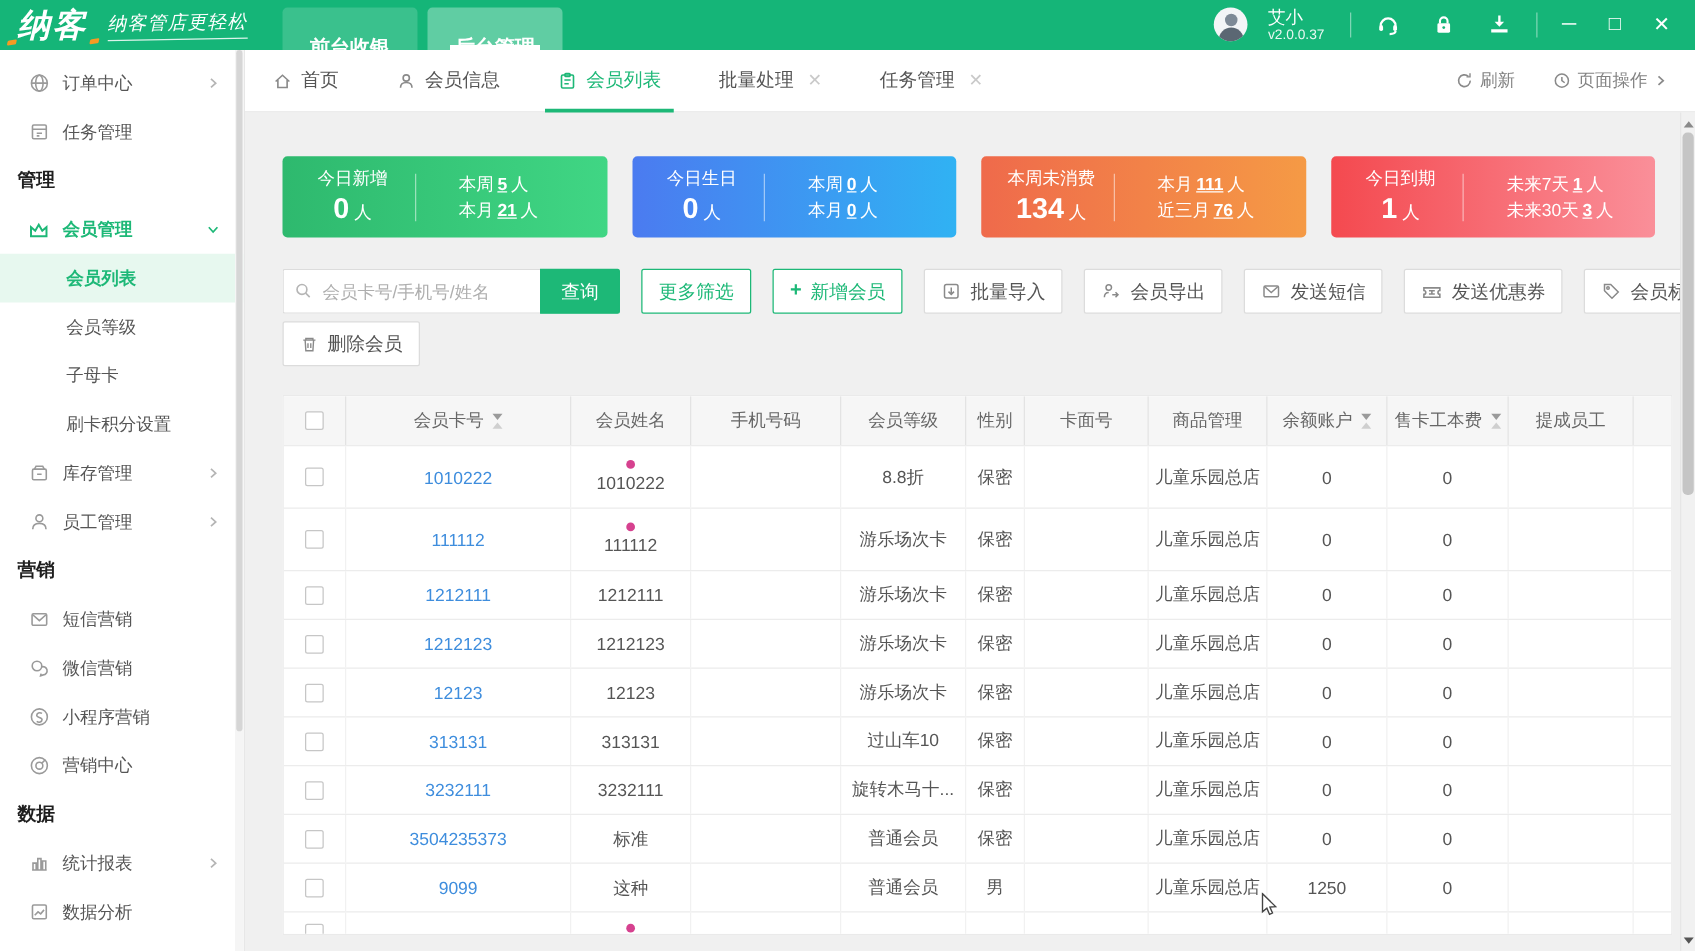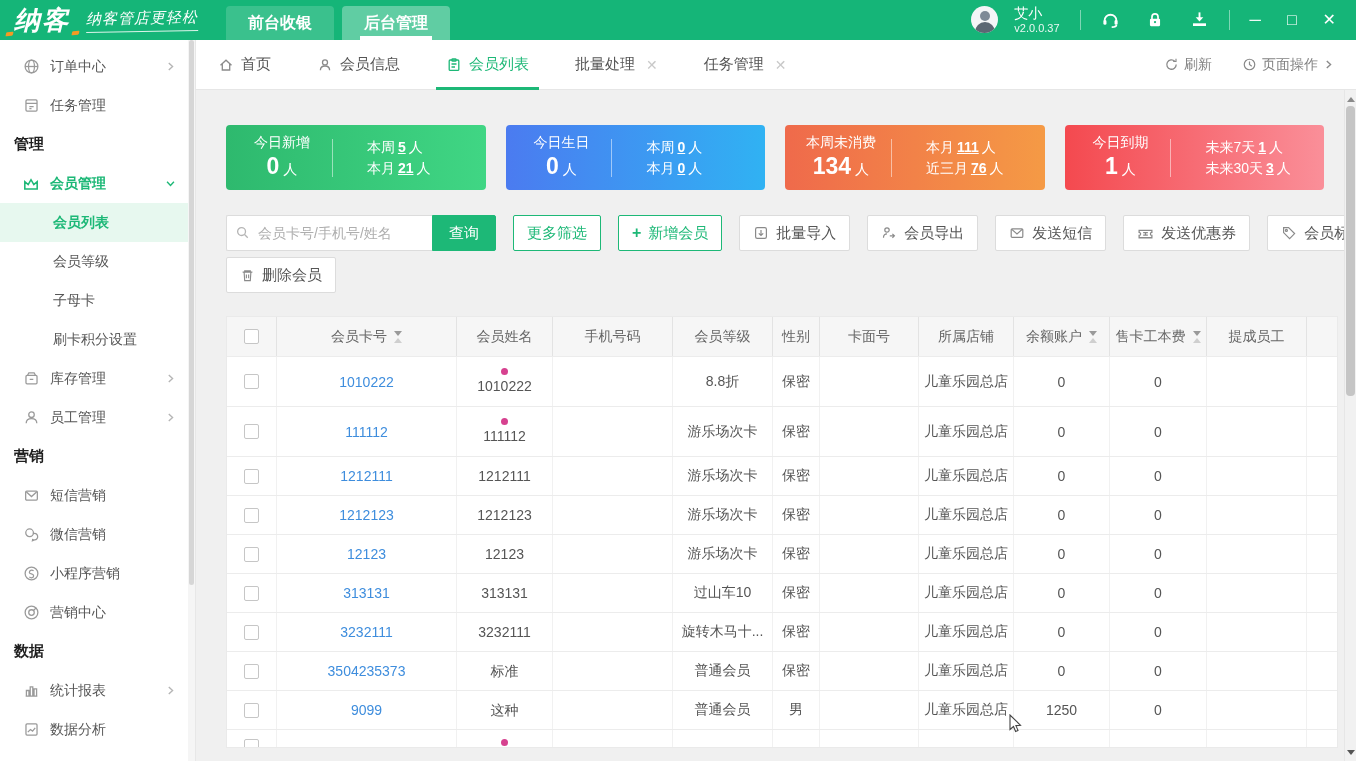--- a/index.html
+++ b/index.html
@@ -6,21 +6,21 @@
   html,body { width:1356px; height:761px; overflow:hidden; font-family:"Liberation Sans","DejaVu Sans",sans-serif; background:#f0f0f0; }
   .icon { display:inline-flex; align-items:center; justify-content:center; flex:0 0 auto; }
 
   
   .topbar { position:absolute; left:0; top:0; width:1356px; height:40px; background:#15b578; display:flex; align-items:center; color:#fff; z-index:30; }
   .logo { font-size:26px; font-weight:bold; font-style:italic; letter-spacing:2px; margin-left:14px; position:relative; }
   .logo i { position:absolute; width:7px; height:4px; background:#f59a23; transform:skewX(-20deg) rotate(-8deg); border-radius:1px; }
   .logo i.a1 { left:-8px; bottom:2px; } .logo i.a2 { right:-9px; bottom:3px; }
   .tagline { font-size:15px; font-style:italic; margin-left:16px; padding-bottom:3px; border-bottom:1px solid rgba(255,255,255,.85); transform:rotate(-1deg); letter-spacing:1px; }
   .topnav { display:flex; margin-left:28px; height:40px; align-items:flex-end; }
-  .topnav .tbtn { height:34px; line-height:34px; padding:0 22px; font-size:16px; font-weight:bold; background:rgba(255,255,255,.16); border-radius:4px 4px 0 0; margin-right:8px; position:relative; cursor:default; }
+  .topnav .tbtn { height:34px; line-height:34px; padding:16px 22px; font-size:16px; font-weight:bold; background:rgba(255,255,255,.16); border-radius:4px 4px 0 0; margin-right:8px; position:relative; cursor:default; }
   .topnav .tbtn.active { background:rgba(255,255,255,.32); }
   .topnav .tbtn.active::after { content:""; position:absolute; left:18px; right:18px; bottom:0; height:4px; background:#fff; }
   .top-right { margin-left:auto; display:flex; align-items:center; }
   .userblock { display:flex; align-items:center; gap:16px; }
   .avatar { width:27px; height:27px; border-radius:50%; background:#f3f5f7; position:relative; overflow:hidden; }
   .avatar::before { content:""; position:absolute; left:8.5px; top:5px; width:10px; height:10px; border-radius:50%; background:#7e8a97; }
   .avatar::after { content:""; position:absolute; left:3.5px; top:16px; width:20px; height:12px; border-radius:10px 10px 0 0; background:#5b6773; }
   .usertxt { line-height:1.1; }
   .username { font-size:14px; }
   .userver { font-size:11px; opacity:.9; }
@@ -502,21 +502,21 @@
           <span class="sorter">
               <i class="tri-down"></i>
               <i class="tri-up"></i>
             </span>
           </div>
         <div class="cell c-name">会员姓名</div>
         <div class="cell c-phone">手机号码</div>
         <div class="cell c-level">会员等级</div>
         <div class="cell c-gender">性别</div>
         <div class="cell c-face">卡面号</div>
-        <div class="cell c-shop">所属店铺</div>
+        <div class="cell c-shop">商品管理</div>
         <div class="cell c-bal">
             <span>余额账户</span>
           <span class="sorter">
               <i class="tri-down"></i>
               <i class="tri-up"></i>
             </span>
           </div>
         <div class="cell c-fee">
             <span>售卡工本费</span>
           <span class="sorter">

